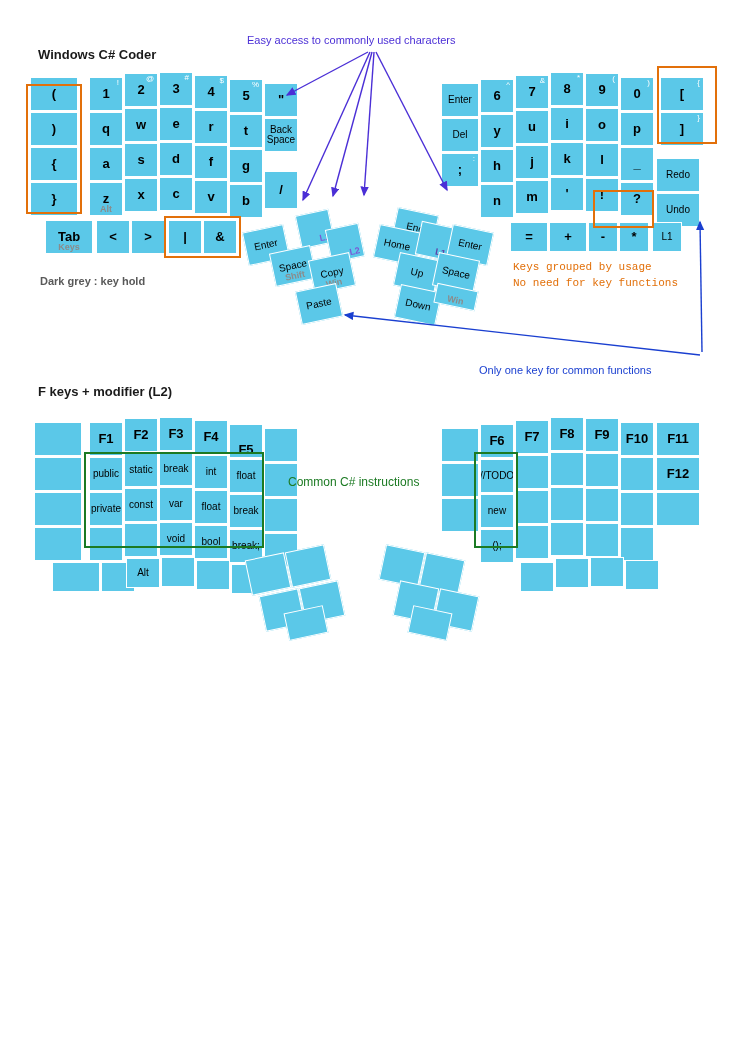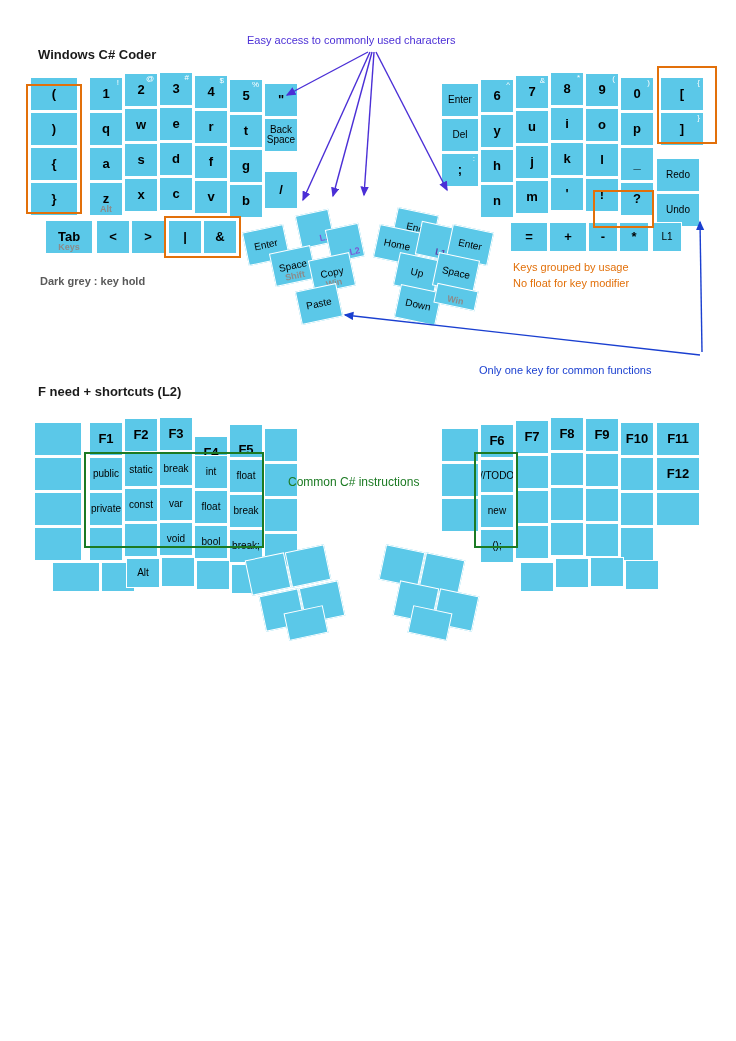--- a/index.html
+++ b/index.html
@@ -77,21 +77,21 @@
     position: absolute;
     font-weight: bold;
     font-size: 13px;
     color: #1a1a1a;
   }
   .note {
     position: absolute;
     font-size: 11px;
   }
   .note.purple { color: #4b2fd6; }
-  .note.orange { color: #e2700a; }
+  .note.orange { color: #e2700a; font-family: Liberation Mono, monospace; }
   .note.blue   { color: #1a3fd0; }
   .note.green  { color: #1c7a23; }
   .note.grey   { color: #595959; font-weight: bold; font-size: 11px; }
   .obox {
     position: absolute;
     border: 2px solid #e2700a;
     box-sizing: border-box;
   }
   .gbox {
     position: absolute;
@@ -378,21 +378,21 @@
       <span class="main">L1</span>
     </div>
 
   <div class="obox" style="left:26px; top:84px; width:56px; height:130px;"></div>
   <div class="obox" style="left:164px; top:216px; width:77px; height:42px;"></div>
   <div class="obox" style="left:657px; top:66px; width:60px; height:78px;"></div>
   <div class="obox" style="left:593px; top:190px; width:61px; height:38px;"></div>
 
   <div class="note purple" style="left:247px; top:34px;">Easy access to commonly used characters</div>
   <div class="note orange" style="left:513px; top:261px;">Keys grouped by usage</div>
-  <div class="note orange" style="left:513px; top:277px;">No float for key modifier</div>
+  <div class="note orange" style="left:513px; top:277px;">No need for key functions</div>
   <div class="note blue" style="left:479px; top:364px;">Only one key for common functions</div>
   <div class="note grey" style="left:40px; top:275px;">Dark grey : key hold</div>
 
   <svg class="arrows">
     <defs>
       <marker id="ah-purple" markerWidth="8" markerHeight="8" refX="6" refY="3" orient="auto">
         <path d="M0,0 L7,3 L0,6 z" fill="#4b2fd6"></path>
       </marker>
       <marker id="ah-blue" markerWidth="8" markerHeight="8" refX="6" refY="3" orient="auto">
         <path d="M0,0 L7,3 L0,6 z" fill="#1a3fd0"></path>
@@ -407,35 +407,35 @@
     </g>
     <g stroke="#1a3fd0" stroke-width="1.4" fill="none" marker-end="url(#ah-blue)">
       <path d="M700,355 L345,315"></path>
       <path d="M702,352 L700,222"></path>
     </g>
   </svg>
 </div>
 
 <div class="layer">
 
-  <div class="title" style="left:38px; top:384px;">F need + shortcuts (L2)</div>
+  <div class="title" style="left:38px; top:384px;">F keys + modifier (L2)</div>
 
   <div class="key" style="left:34px; top:422px; width:48px; height:34px;">
       <span class="main"></span>
     </div>
   <div class="key" style="left:89px; top:422px; width:34px; height:34px;">
       <span class="main">F1</span>
     </div>
   <div class="key" style="left:124px; top:418px; width:34px; height:34px;">
       <span class="main">F2</span>
     </div>
   <div class="key" style="left:159px; top:417px; width:34px; height:34px;">
       <span class="main">F3</span>
     </div>
-  <div class="key" style="left:194px; top:436px; width:34px; height:34px;justify-content:center;">
+  <div class="key" style="left:194px; top:420px; width:34px; height:34px;justify-content:center;">
       <span class="main">F4</span>
     </div>
   <div class="key" style="left:229px; top:424px; width:34px; height:34px;align-items:flex-end;">
       <span class="main">F5</span>
     </div>
   <div class="key" style="left:264px; top:428px; width:34px; height:34px;">
       <span class="main"></span>
     </div>
 
   <div class="key" style="left:34px; top:457px; width:48px; height:34px;">

